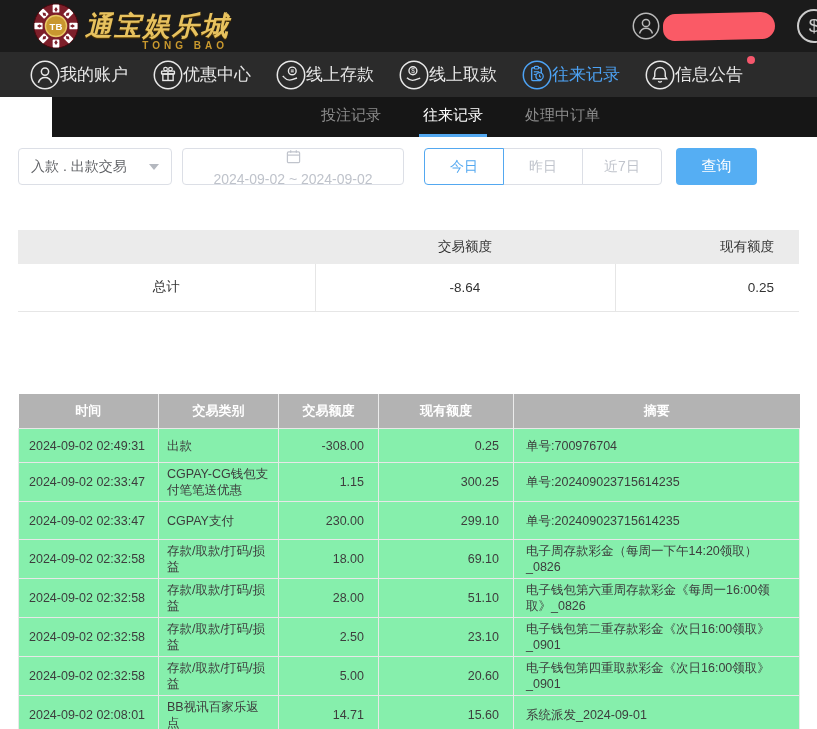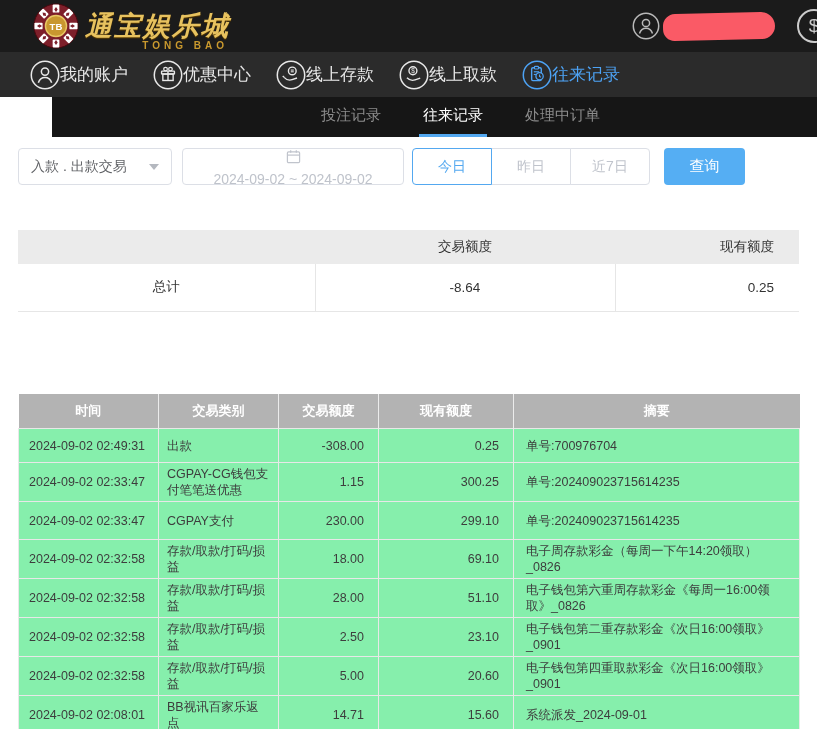--- a/index.html
+++ b/index.html
@@ -45,21 +45,21 @@
   .select-box { width:154px; height:37px; border:1px solid #dcdfe6; border-radius:4px;
                 display:flex; align-items:center; padding:0 12px; color:#606266;
                 font-size:14px; cursor:pointer; }
   .select-box .lbl { flex:1; }
   .caret { width:0; height:0; border-left:5px solid transparent; border-right:5px solid transparent;
            border-top:6px solid #b4b8bf; }
   .date-box { width:222px; height:37px; border:1px solid #dcdfe6; border-radius:4px;
               display:flex; align-items:center; padding:0 10px; margin-left:10px;
               color:#bfc3cb; font-size:14px; gap:7px;flex-direction:column; }
   .cal-ico { width:15px; height:15px; color:#c0c4cc; flex:none; }
-  .qgroup { display:flex; margin-left:8px; }
+  .qgroup { display:flex; margin-left:20px; }
   .qbtn { width:80px; height:37px; background:#fff; border:1px solid #dcdfe6; color:#c0c4cc;
           font-size:14px; display:flex; align-items:center; justify-content:center;
           margin-left:-1px; cursor:pointer; position:relative; }
   .qbtn:first-child { border-radius:4px 0 0 4px; margin-left:0; }
   .qbtn:last-child { border-radius:0 4px 4px 0; }
   .qbtn.active { border-color:#53a8f0; color:#53a8f0; z-index:1; }
   .search-btn { width:81px; height:37px; margin-left:14px; background:#55aef3; border:none;
                 border-radius:4px; color:#fff; font-size:15px; cursor:pointer; }
 
   
@@ -194,20 +194,29 @@
       <rect x="9" y="7.2" width="9" height="12" rx="1.2" fill="none" stroke="currentColor" stroke-width="1.3"></rect>
       <rect x="11.6" y="5.9" width="3.8" height="2.5" rx="0.8" fill="#2b2b2b" stroke="currentColor" stroke-width="1.1"></rect>
       <line x1="11" y1="11" x2="16" y2="11" stroke="currentColor" stroke-width="1.1"></line>
       <line x1="11" y1="13.5" x2="13" y2="13.5" stroke="currentColor" stroke-width="1.1"></line>
       <circle cx="16.4" cy="15.2" r="3.4" fill="#2b2b2b" stroke="currentColor" stroke-width="1.2"></circle>
       <path d="M16.4 13.6 v1.7 l1.3 0.8" fill="none" stroke="currentColor" stroke-width="1.1"></path>
     </svg>
     <span>往来记录</span>
   </div>
 
+  <div class="nav-item">
+    <svg class="nav-ico" viewBox="0 0 28 28">
+      <circle cx="14" cy="14" r="12.8" fill="none" stroke="currentColor" stroke-width="1.4"></circle>
+      <path d="M14 7 c-3.1 0-4.9 2.3-4.9 5.2 v3 l-1.4 2.3 h12.6 l-1.4-2.3 v-3 C18.9 9.3 17.1 7 14 7 z" fill="none" stroke="currentColor" stroke-width="1.3"></path>
+      <path d="M12.5 19.6 a1.6 1.6 0 0 0 3 0" fill="none" stroke="currentColor" stroke-width="1.2"></path>
+    </svg>
+    <span>信息公告</span>
+    <span class="nav-dot"></span>
+  </div>
 </div>
 
 <div class="subnav">
   <div class="subtab">投注记录</div>
   <div class="subtab active">往来记录</div>
   <div class="subtab">处理中订单</div>
 </div>
 
 <div class="filters">
   <div class="select-box">

